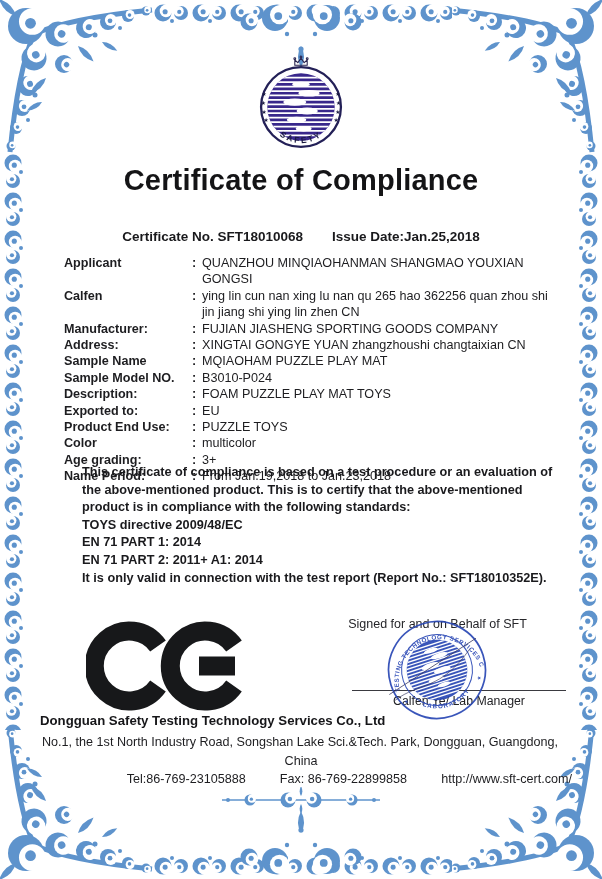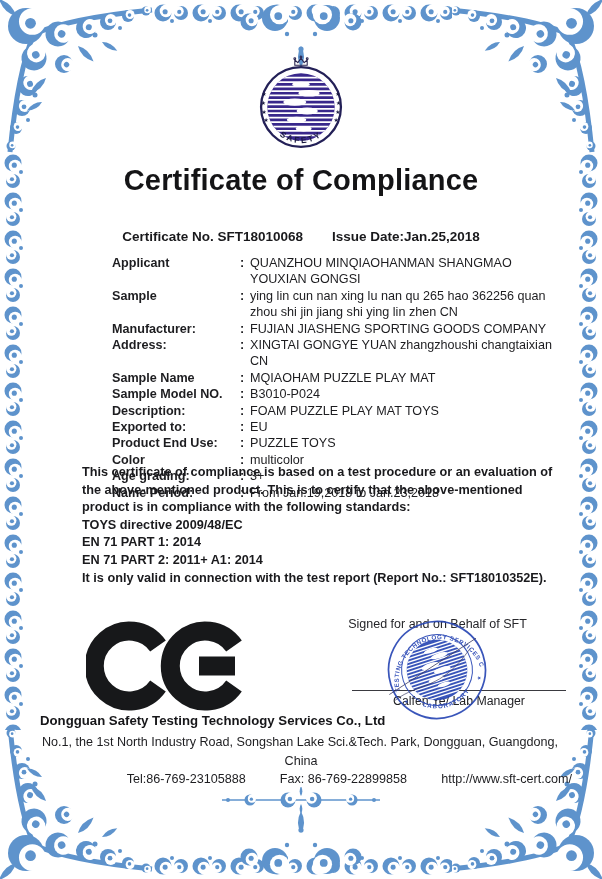--- a/index.html
+++ b/index.html
@@ -12,21 +12,21 @@
   .logo-wrap{top:52px; left:0; right:0; text-align:center;}
   .title{
     top:164px; left:0; right:0; text-align:center;
     font-size:29px; font-weight:700; letter-spacing:0.2px; color:#141416;
   }
   .certline{
     top:229px; left:0; right:0; display:flex; justify-content:center; gap:29px;
     font-size:13.5px; font-weight:700; color:#19191c;
   }
   .fields{top:255px; left:64px; right:46px; font-size:12.6px; line-height:16.4px;}
-  .frow{display:grid; grid-template-columns:122px 16px 1fr;margin-left:48px;}
+  .frow{display:grid; grid-template-columns:122px 16px 1fr;}
   .flabel{font-weight:700;}
   .fcolon{font-weight:700; text-align:center;}
   .statement{top:464px; left:60px; right:44px; font-size:12.7px; font-weight:700; line-height:17.6px; color:#1a1a1d;margin-left:22px;}
   .ce-wrap{top:620px; left:86px;}
   .signedfor{top:617px; left:330px; width:215px; text-align:center; font-size:12.5px; color:#26262a;}
   .sigline{top:690px; left:352px; width:214px; border-top:1.4px solid #3a3a40; height:0;}
   .signer{top:694px; left:352px; width:214px; text-align:center; font-size:12.3px; color:#232327;}
   .stamp-wrap{top:618px; left:385px; opacity:0.93;}
   .footer-company{top:713px; left:40px; right:40px; font-size:13.2px; font-weight:700; color:#161619;}
   .footer-addr1{top:735px; left:42px; right:30px; text-align:left; font-size:12.6px;}
@@ -177,21 +177,21 @@
 
   <div class="abs fields">
 
       <div class="frow">
         <div class="flabel">Applicant</div>
         <div class="fcolon">:</div>
         <div class="fvalue">QUANZHOU MINQIAOHANMAN SHANGMAO YOUXIAN GONGSI</div>
       </div>
 
       <div class="frow">
-        <div class="flabel">Sample</div>
+        <div class="flabel">Calfen</div>
         <div class="fcolon">:</div>
         <div class="fvalue">ying lin cun nan xing lu nan qu 265 hao 362256 quan zhou shi jin jiang shi ying lin zhen CN</div>
       </div>
 
       <div class="frow">
         <div class="flabel">Manufacturer:</div>
         <div class="fcolon">:</div>
         <div class="fvalue">FUJIAN JIASHENG SPORTING GOODS COMPANY</div>
       </div>
 

